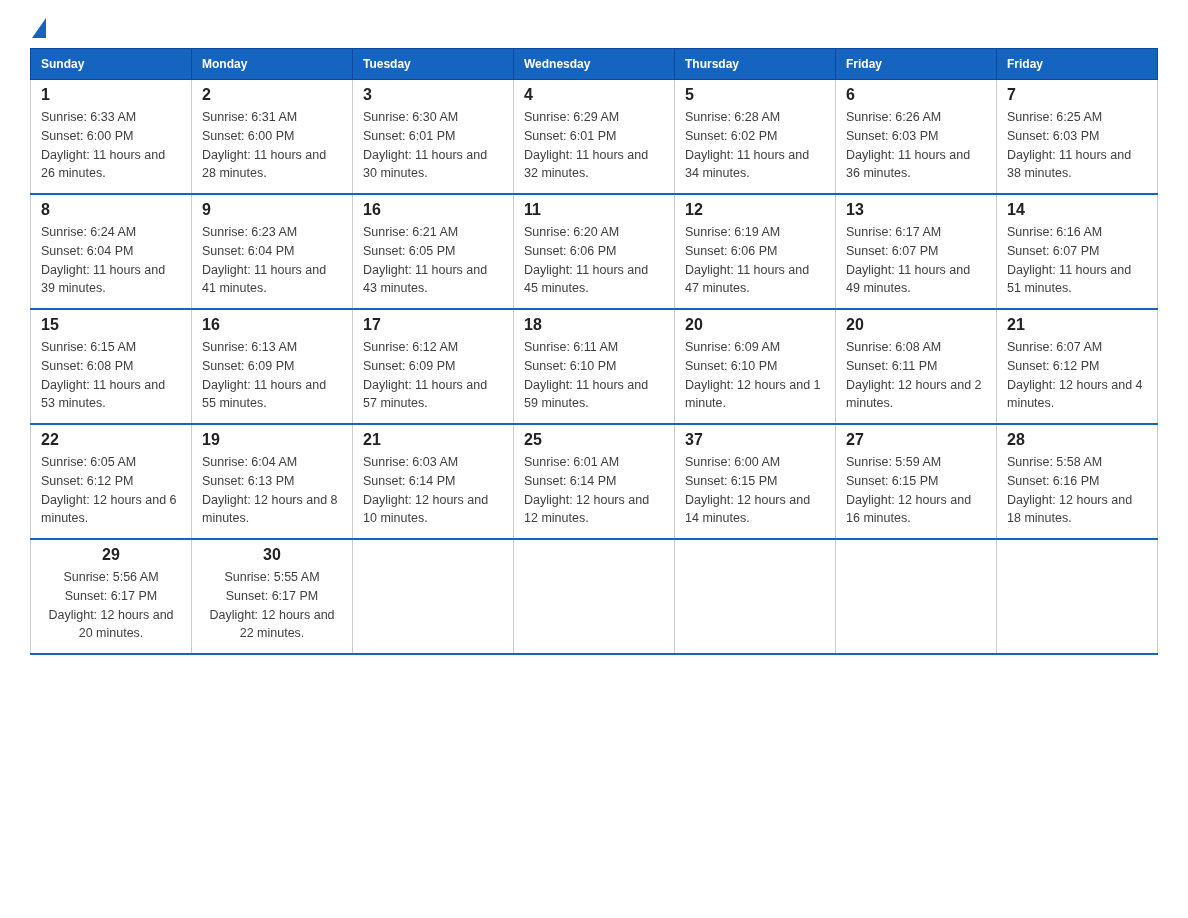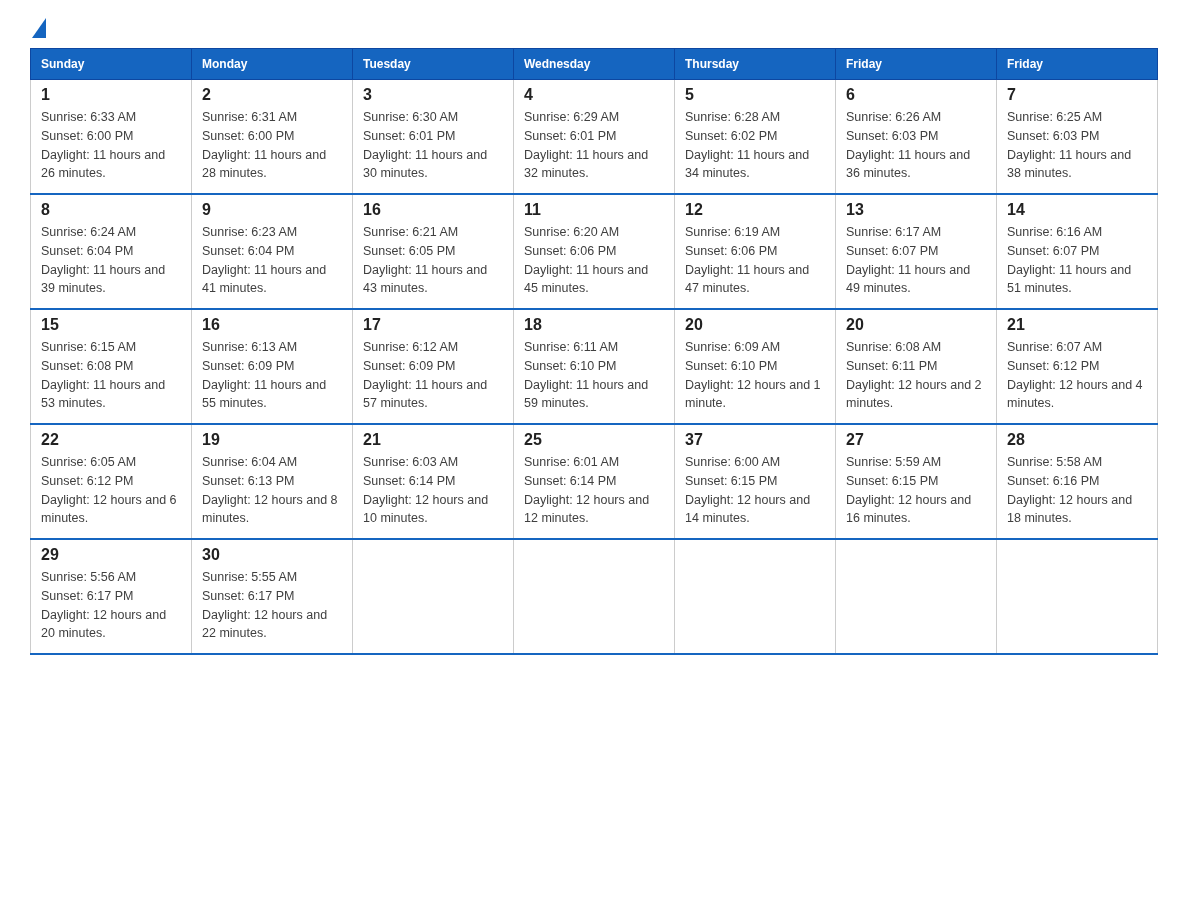--- a/index.html
+++ b/index.html
@@ -94,20 +94,21 @@
     .day-info {
       font-size: 12.5px;
       color: #404040;
       line-height: 1.5;
     }
     .empty-cell {
       background: #fff;
     }
     tbody tr:last-child td {
       height: 114px;
+      text-align: center;
     }
   </style>
 </head>
 <body>
 
 <div class="header">
   <div class="logo">
     <div class="logo-text-general">
       <span></span>
         <span class="logo-triangle"></span>

